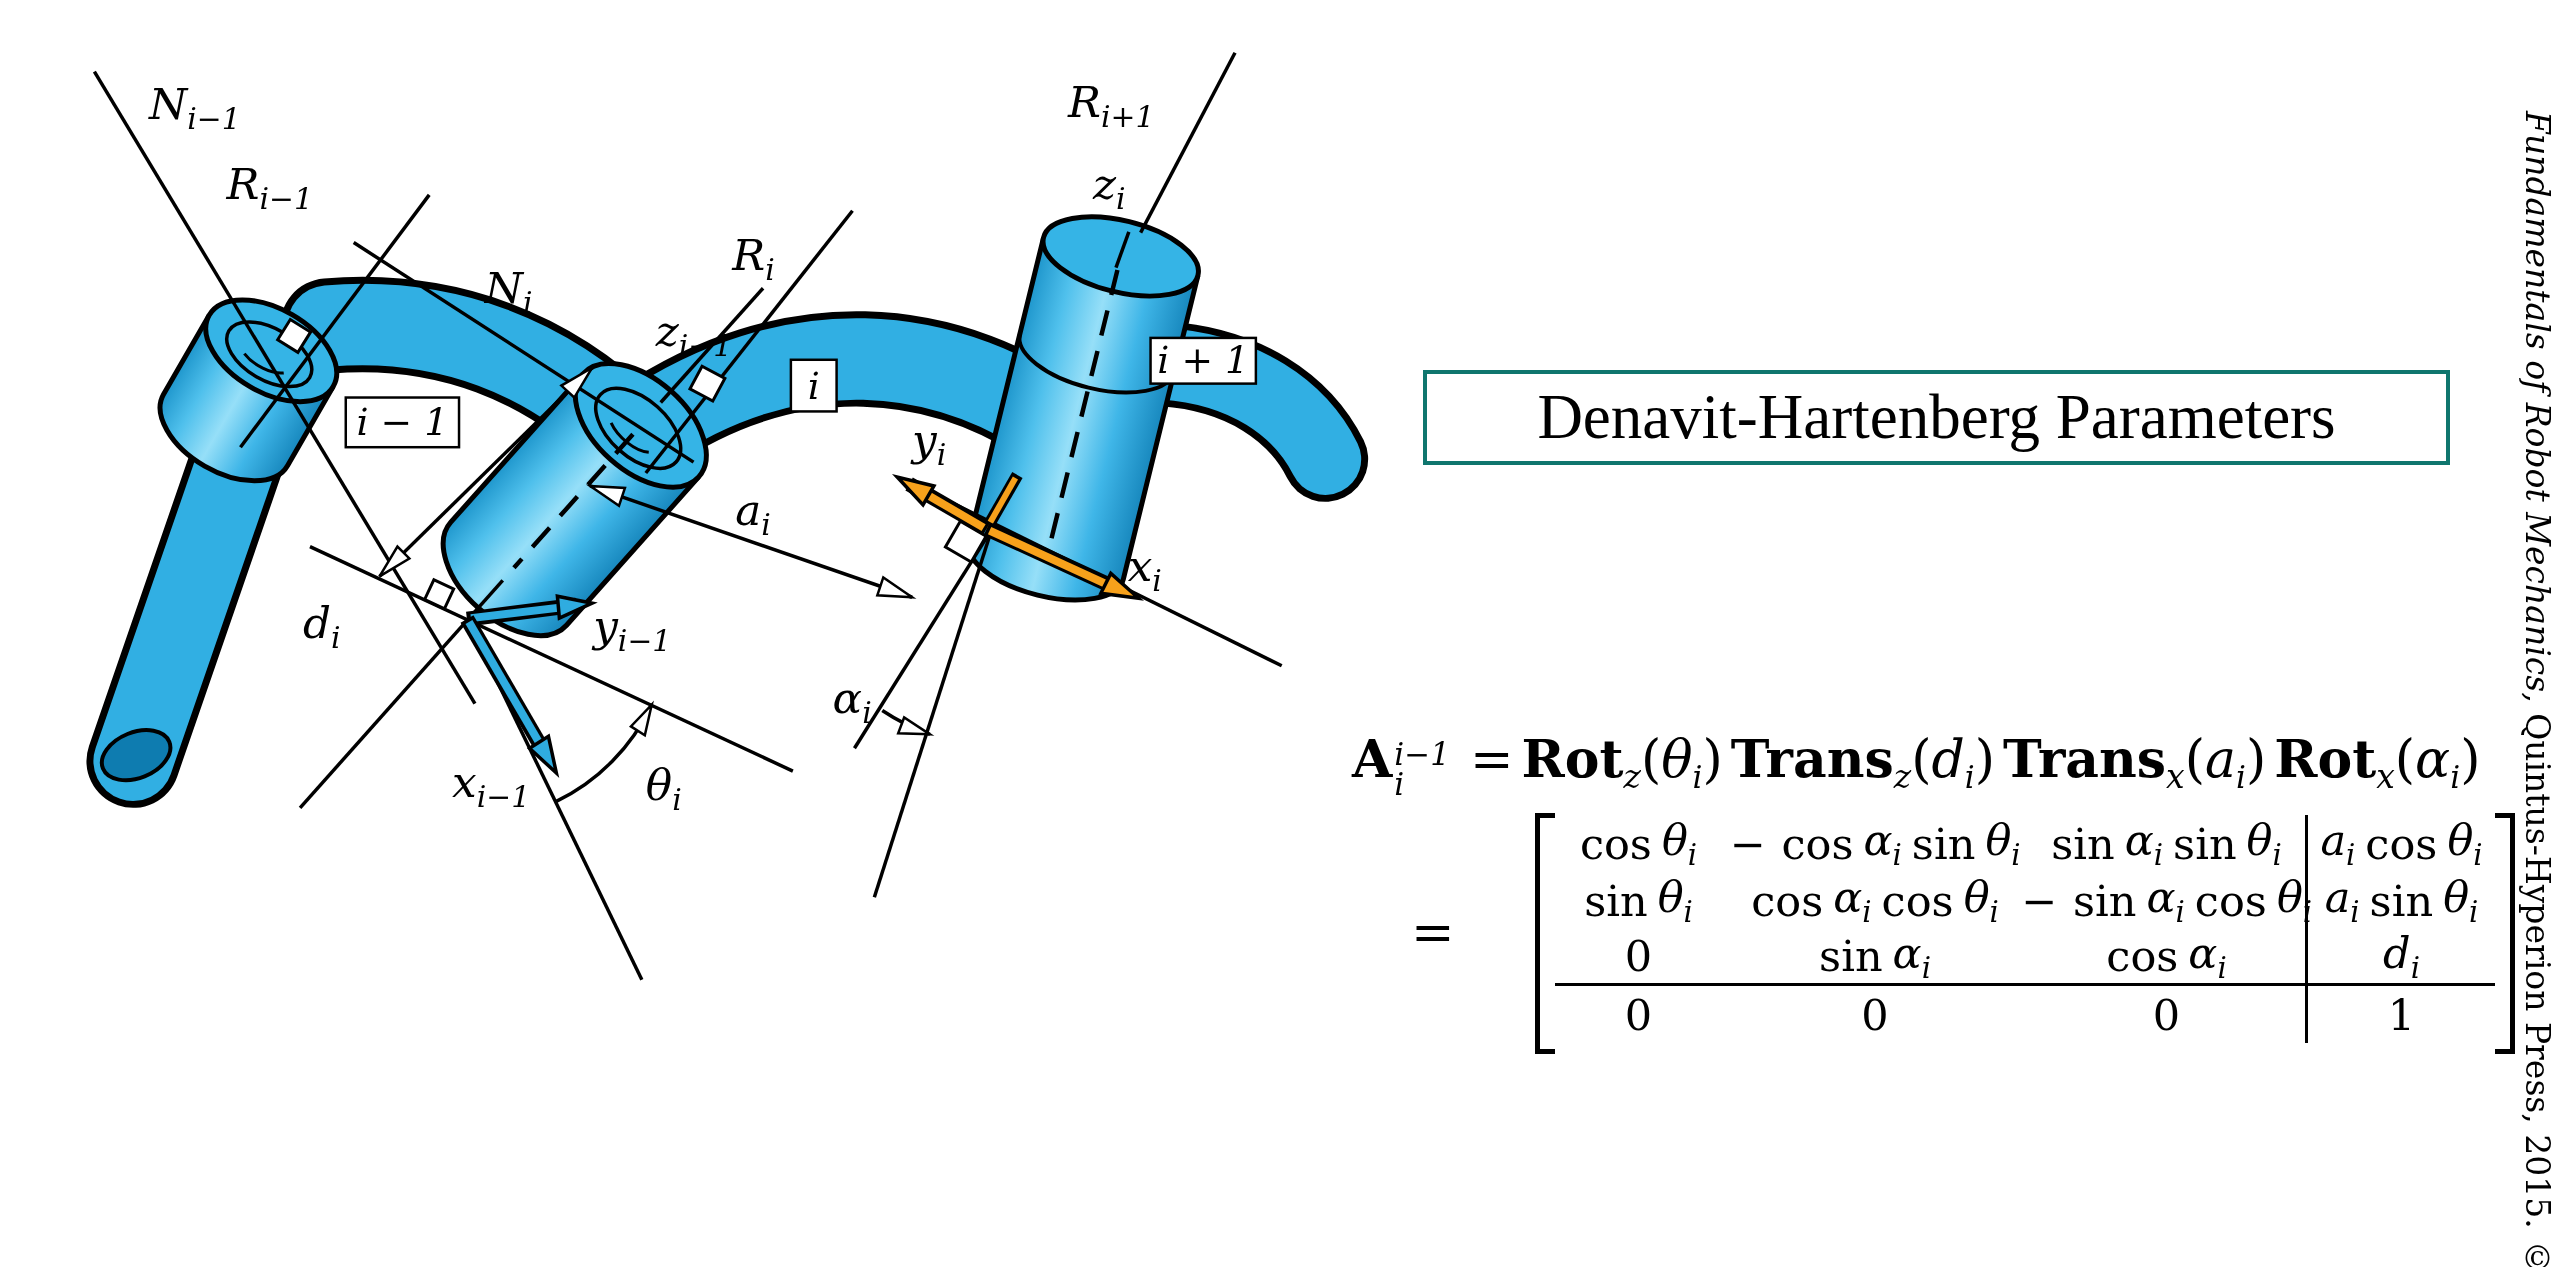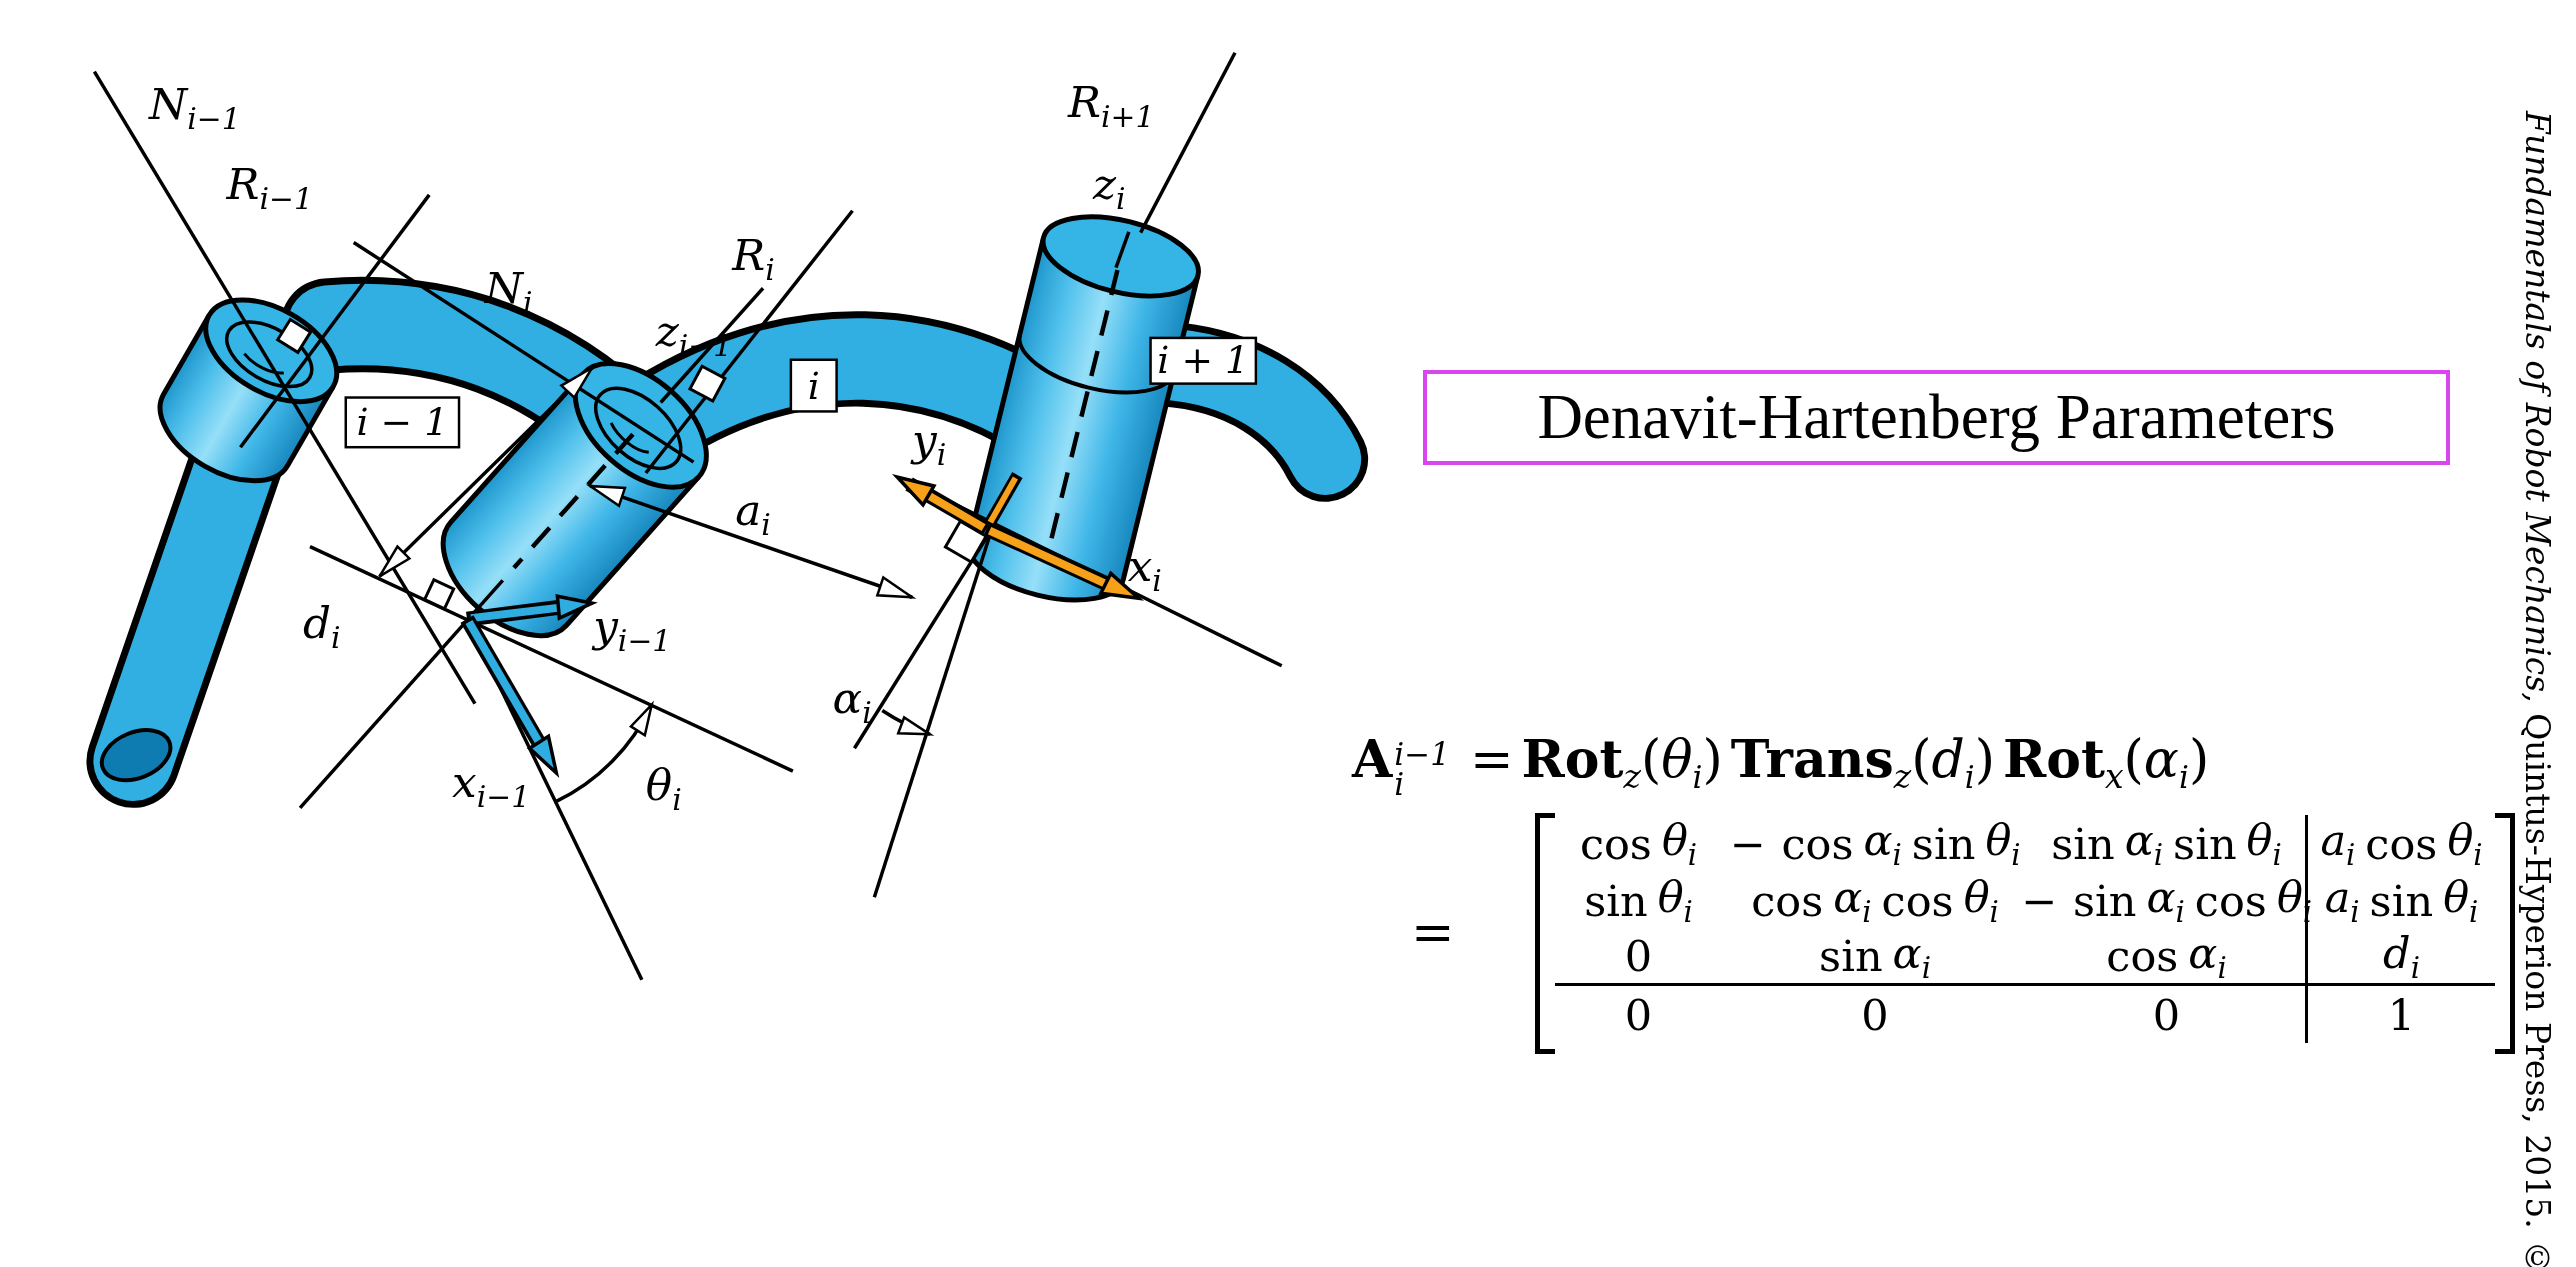--- a/index.html
+++ b/index.html
@@ -8,21 +8,21 @@
   #stage{position:absolute;inset:0;}
 
   
   #diagram-svg{position:absolute;left:0;top:0;}
   .lbl{font-family:"DejaVu Serif",serif;font-style:italic;font-size:44px;fill:#000;}
   .lbl .sub{font-size:30px;}
   .boxlbl{font-family:"DejaVu Serif",serif;font-style:italic;font-size:38px;fill:#000;text-anchor:middle;}
 
   
   .title-box{position:absolute;left:1423px;top:370px;width:1027px;height:95px;
-    border:4px solid #d946ef;box-sizing:border-box;display:flex;align-items:center;justify-content:center;
+    border:4px solid #0f766e;box-sizing:border-box;display:flex;align-items:center;justify-content:center;
     font-family:"Liberation Serif",serif;font-size:63px;white-space:nowrap;}
 
   
   .eq-line{position:absolute;left:1352px;top:728px;font-size:52px;white-space:nowrap;
     font-family:"DejaVu Serif",serif;display:flex;align-items:baseline;}
   .eq-line b,.bA{font-weight:bold;}
   .stk{display:inline-flex;flex-direction:column;vertical-align:middle;
        font-size:31px;line-height:30px;font-style:italic;margin:0 6px 0 2px;transform:translateY(-12px);}
   .stk .s2{align-self:flex-start;}
   .trm{margin-left:8px;white-space:nowrap;}
@@ -199,20 +199,21 @@
 
   <div class="eq-line" id="eq-line1">
       <span class="bA">A</span>
       <span class="stk">
         <span>i−1</span>
         <span class="s2">i</span>
       </span>
       <span class="eqq">=</span>
       <span class="trm"><b>Rot</b><sub class="vs">z</sub>(<i>θ</i><sub>i</sub>)</span>
       <span class="trm"><b>Trans</b><sub class="vs">z</sub>(<i>d</i><sub>i</sub>)</span>
+      <span class="trm"><b>Trans</b><sub class="vs">x</sub>(<i>a</i><sub>i</sub>)</span>
       <span class="trm"><b>Rot</b><sub class="vs">x</sub>(<i>α</i><sub>i</sub>)</span>
     </div>
 
   <div class="mx-eq">=</div>
   <div class="mx-wrap">
     <div class="brk l"></div>
     <div class="mx-grid" id="mx-grid">
         <div class="cell">
           <span class="tok fn">cos</span>
           <span class="tok"><i>θ</i><sub>i</sub></span>

